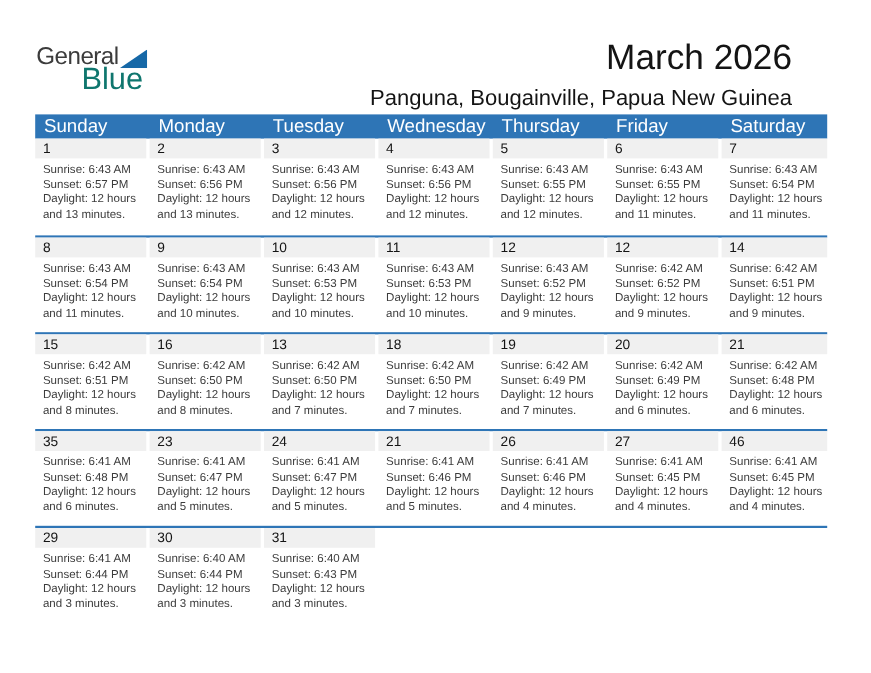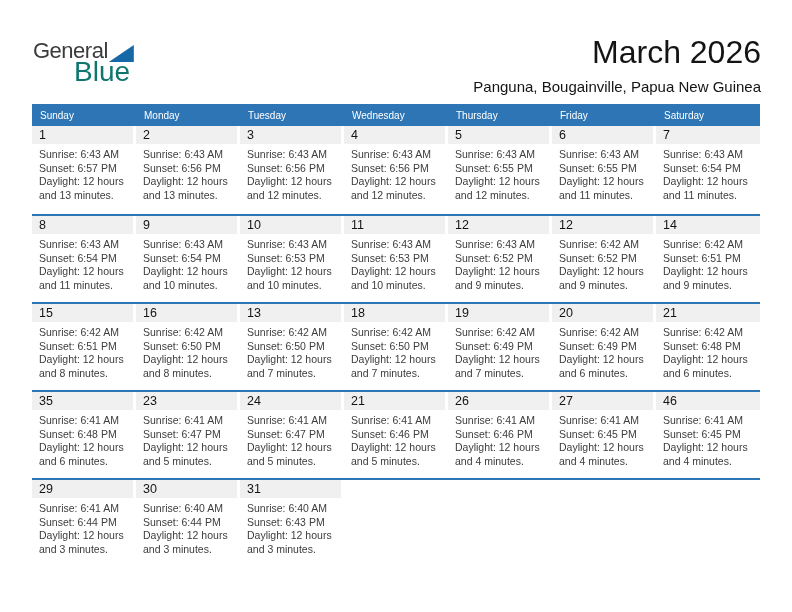--- a/index.html
+++ b/index.html
@@ -1,33 +1,33 @@
 <!DOCTYPE html>
 <html><head>
 <meta charset="utf-8">
 <style>
   html,body{margin:0;padding:0;background:#fff;}
   .page{
     position:relative;width:752px;height:612px;background:#ffffff;
-    font-family:"Liberation Sans",sans-serif;overflow:hidden;padding-left:41px;
+    font-family:"Liberation Sans",sans-serif;overflow:hidden;
   }
   
   .logo{position:absolute;left:33px;top:40px;}
   .logo-top{display:flex;align-items:flex-end;}
   .logo-general{font-size:22px;color:#3b3b3b;letter-spacing:-0.5px;line-height:1;}
   .logo-triangle{width:25px;height:17px;background:#1668a7;
     clip-path:polygon(100% 0,100% 100%,0 100%);margin-left:1px;}
   .logo-blue{font-size:28px;color:#0f766e;line-height:1;margin:-4px 0 0 41px;}
   
   .title{position:absolute;top:36px;right:32px;font-size:32px;color:#141414;line-height:1;}
-  .location{position:absolute;top:79px;right:32px;font-size:15px;color:#141414;line-height:1;}
+  .location{position:absolute;top:79px;right:32px;font-size:20px;color:#141414;line-height:1;}
   
   .calendar{position:absolute;left:32px;top:104px;width:728px;}
   .weekday-row{display:flex;background:#2e75b6;height:22px;align-items:center;}
-  .weekday{width:104px;box-sizing:border-box;padding-left:8px;color:#ffffff;font-size:10px;}
+  .weekday{width:104px;box-sizing:border-box;padding-left:8px;color:#ffffff;font-size:17px;}
   .grid{display:block;}
   .week{display:flex;height:88px;box-sizing:border-box;}
   .week + .week{border-top:2px solid #2e75b6;}
   .cell{width:104px;box-sizing:border-box;}
   .num{height:18px;background:#f0f0f0;margin-right:3px;font-size:12.5px;color:#141414;
     padding:2px 0 0 7px;box-sizing:border-box;}
   .cell:last-child .num{margin-right:0;}
   .detail{font-size:10.5px;line-height:13.5px;color:#3c3c3c;padding-left:7px;padding-right:4px;}
   .detail.first{margin-top:4px;}
 </style>

